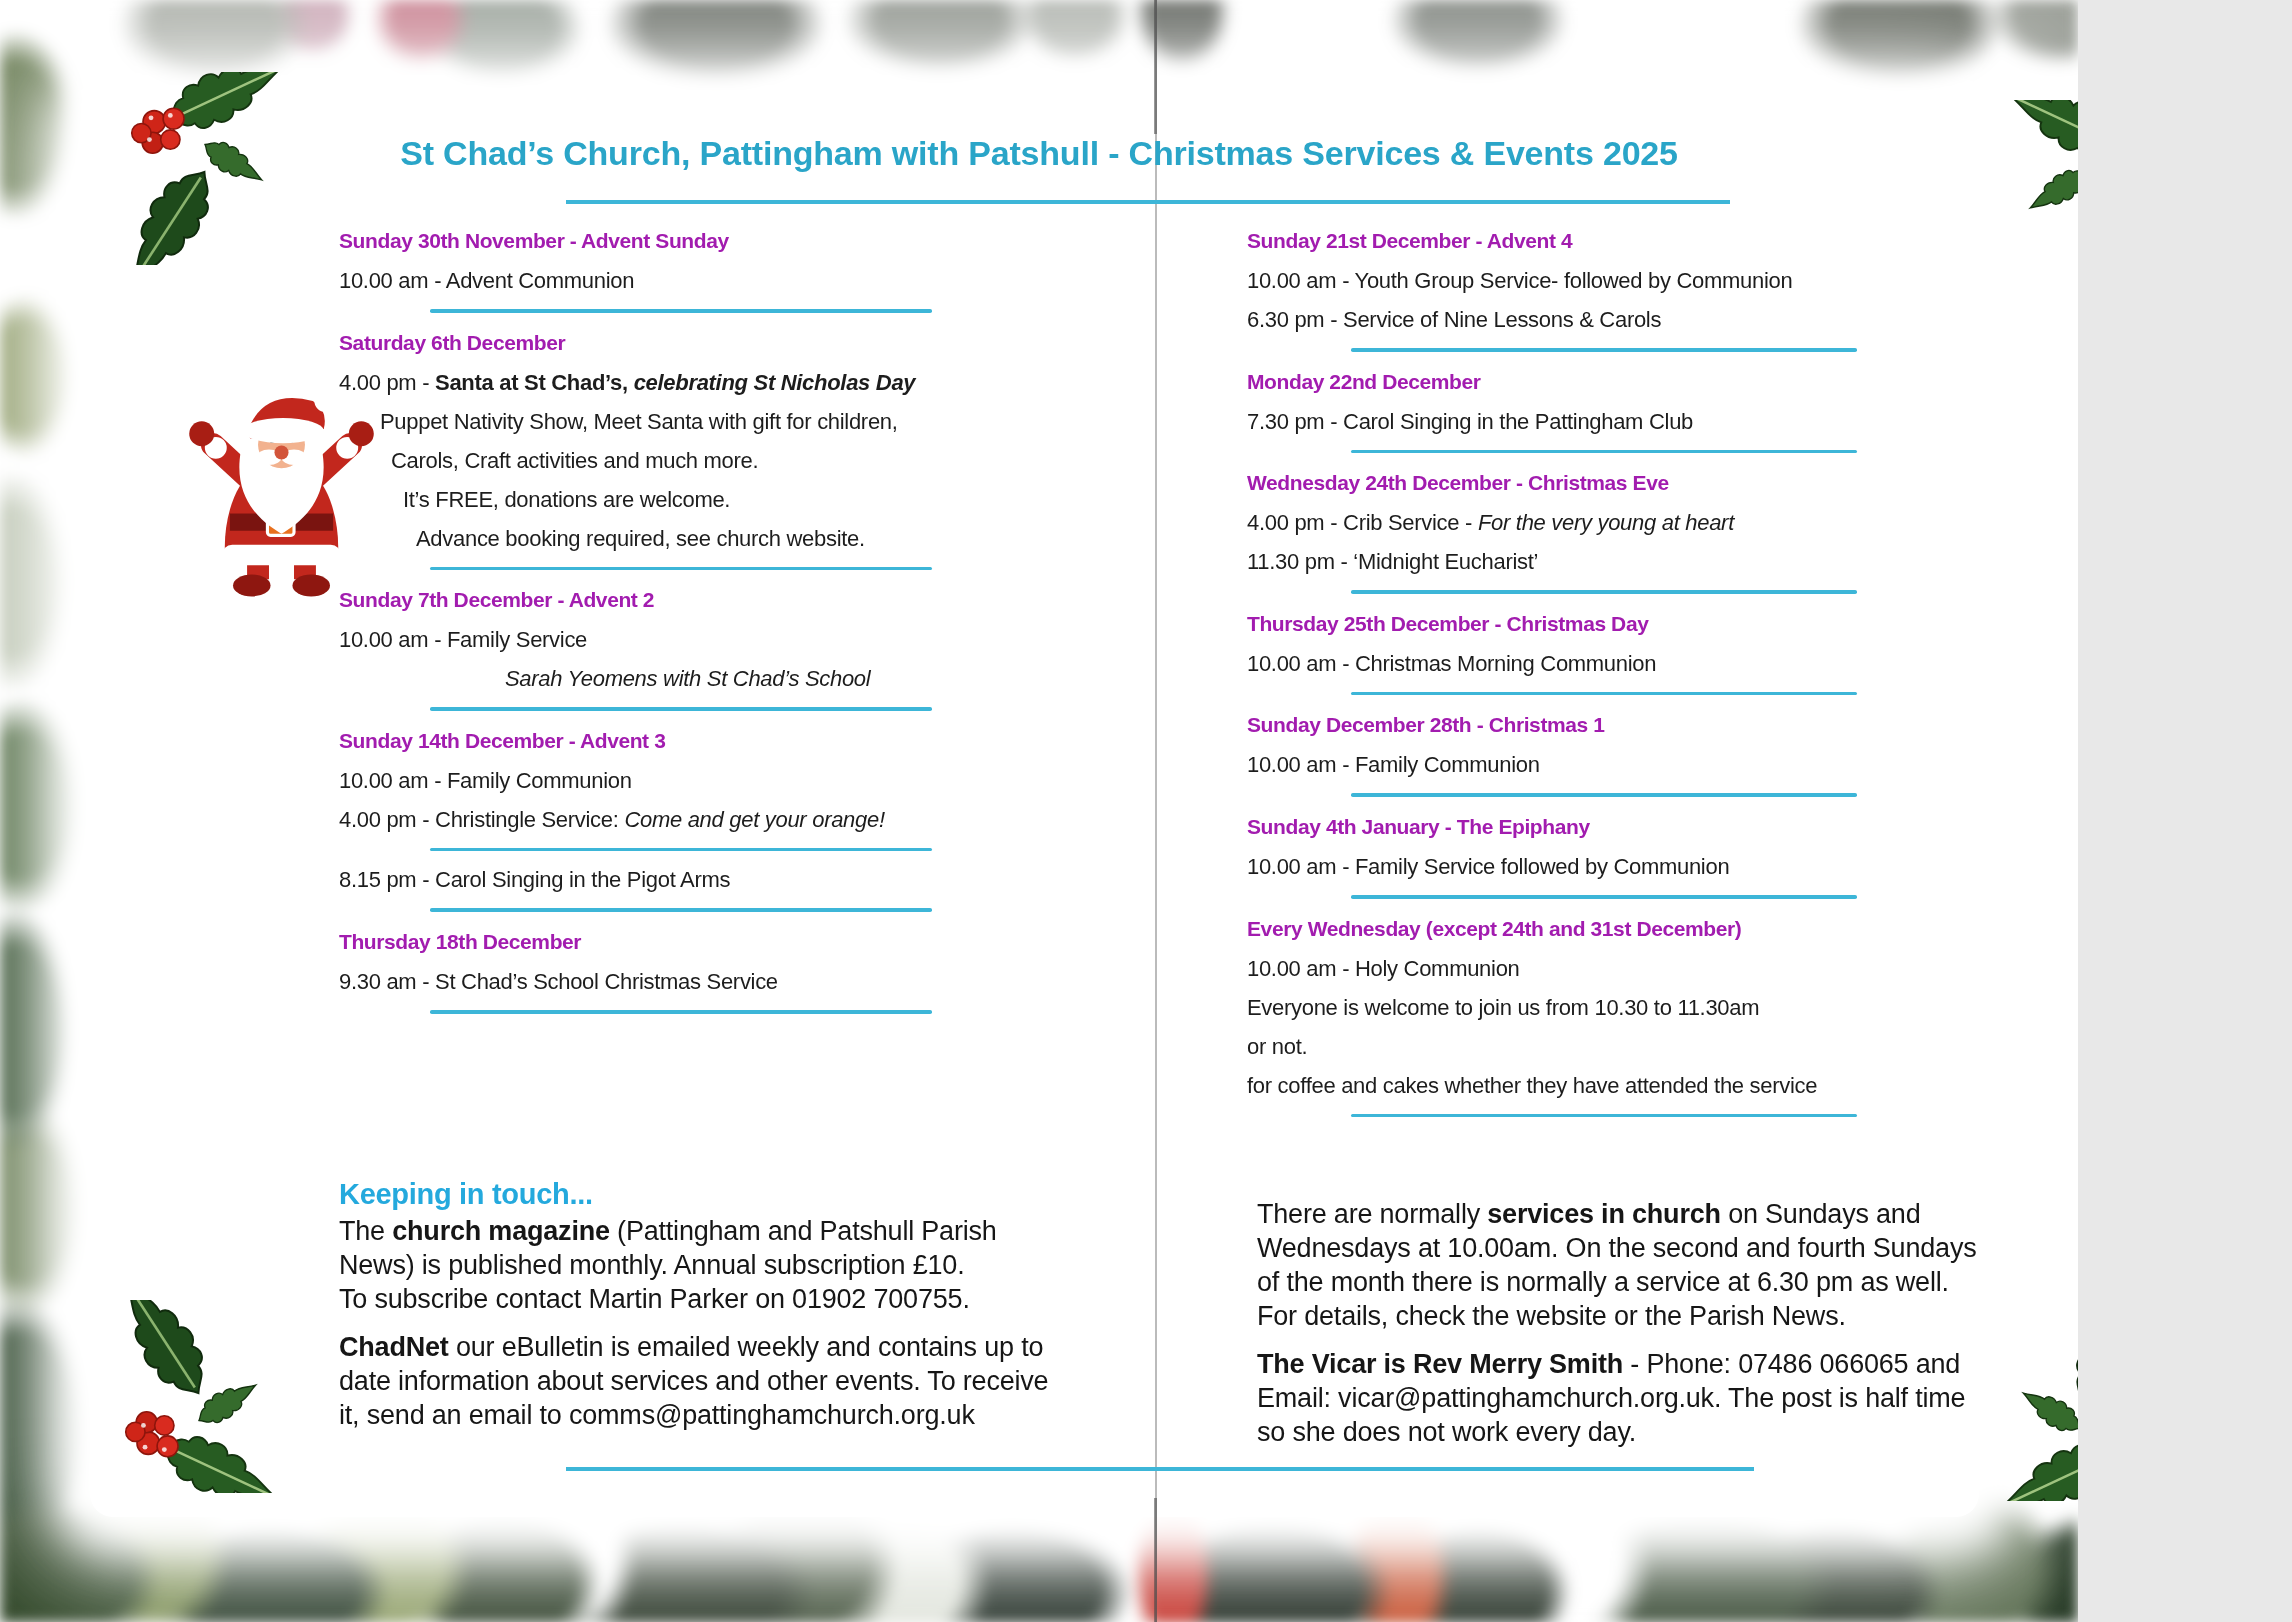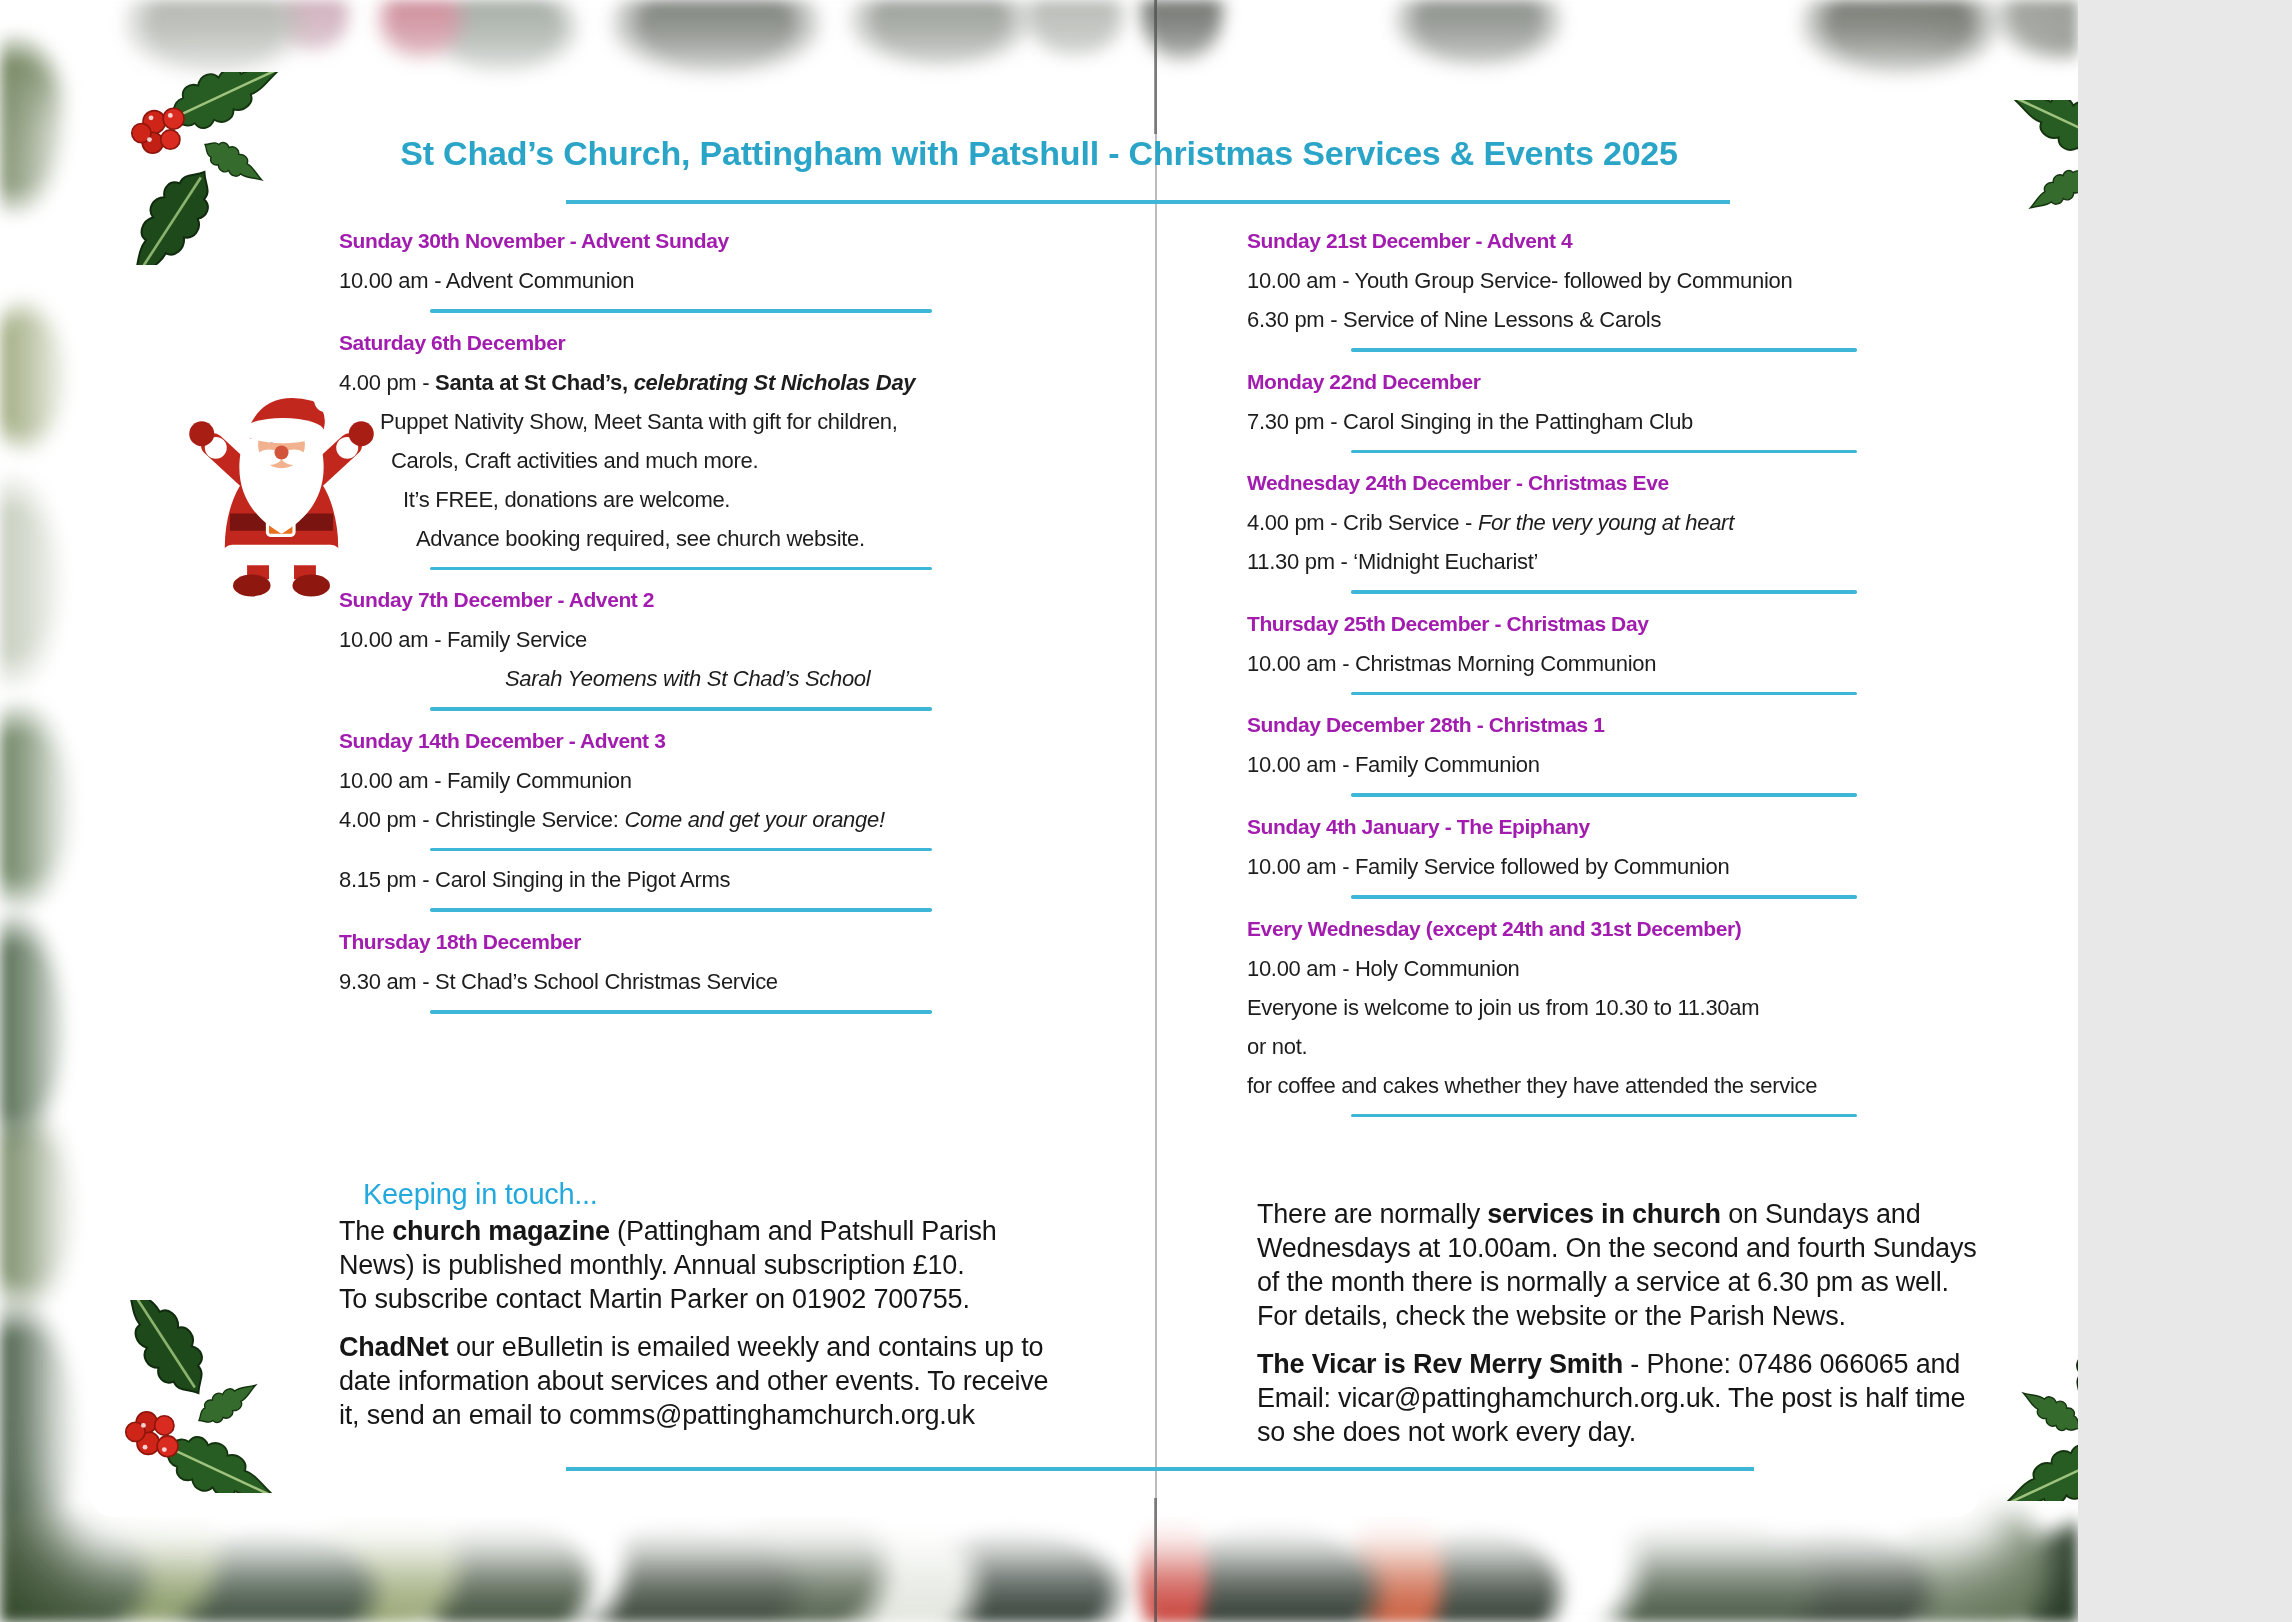--- a/index.html
+++ b/index.html
@@ -89,21 +89,21 @@
   .col-left{left:339px;width:817px;}
   .col-right{left:1247px;width:931px;}
   .event{margin-bottom:9px;}
   .event-heading{font-size:21px;font-weight:bold;color:#a21caf;line-height:41px;letter-spacing:-0.4px;white-space:nowrap;}
   .event-line{font-size:22px;color:#1d1d1d;line-height:39px;letter-spacing:-0.3px;white-space:nowrap;}
   .divider{height:3.6px;background:var(--accent-line,#3db6d8);border-radius:1.8px;}
   .col-left .divider{width:502px;margin:9px 0 5.4px 91px;}
   .col-right .divider{width:506px;margin:9px 0 5.4px 104px;}
 
   .kit{position:absolute;left:339px;top:1175px;width:770px;}
-  .kit-heading{font-size:29px;font-weight:normal;color:var(--accent-keep,#24a9dd);line-height:39px;letter-spacing:-0.3px;margin-left:24px;}
+  .kit-heading{font-size:29px;font-weight:bold;color:var(--accent-keep,#24a9dd);line-height:39px;letter-spacing:-0.3px;}
   .para{font-size:27px;color:#161616;line-height:34px;letter-spacing:-0.2px;margin:0 0 14.3px 0;}
   .info{position:absolute;left:1257px;top:1197px;width:842px;}
 
   .b{font-weight:bold;}
   .i{font-style:italic;}
 
   
   .holly{position:absolute;width:193px;height:193px;}
   .holly svg{width:100%;height:100%;}
   .holly.tl{left:106px;top:72px;}

